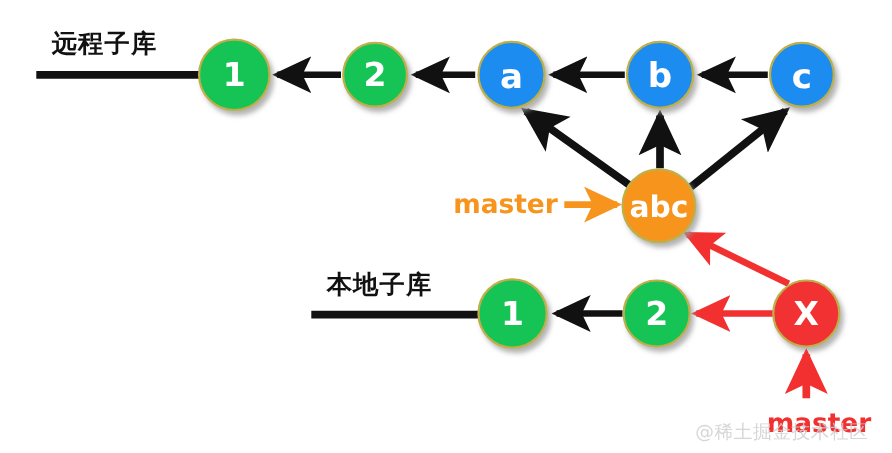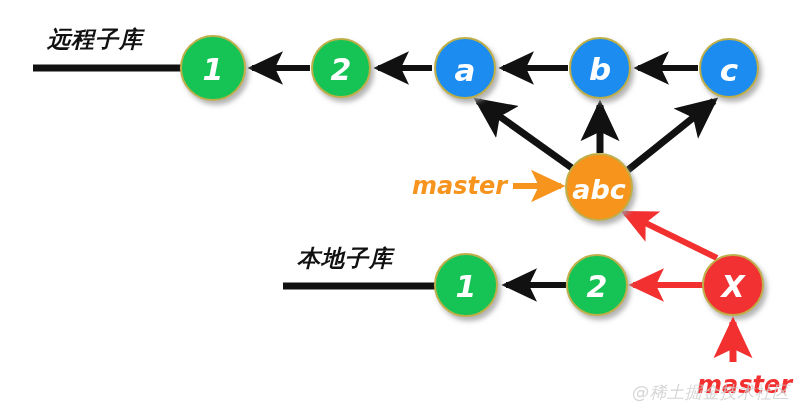--- a/index.html
+++ b/index.html
@@ -9,21 +9,20 @@
   }
   body {
     font-family: "DejaVu Sans", sans-serif;
   }
   #canvas {
     position: relative;
     width: 811px;
     height: 412px;
     background: #ffffff;
     overflow: hidden;
-    font-style: italic;
   }
   #diagram-svg {
     position: absolute;
     left: 0;
     top: 0;
     width: 811px;
     height: 412px;
   }
   .cjk-label {
     font-family: "DejaVu Sans", sans-serif;

